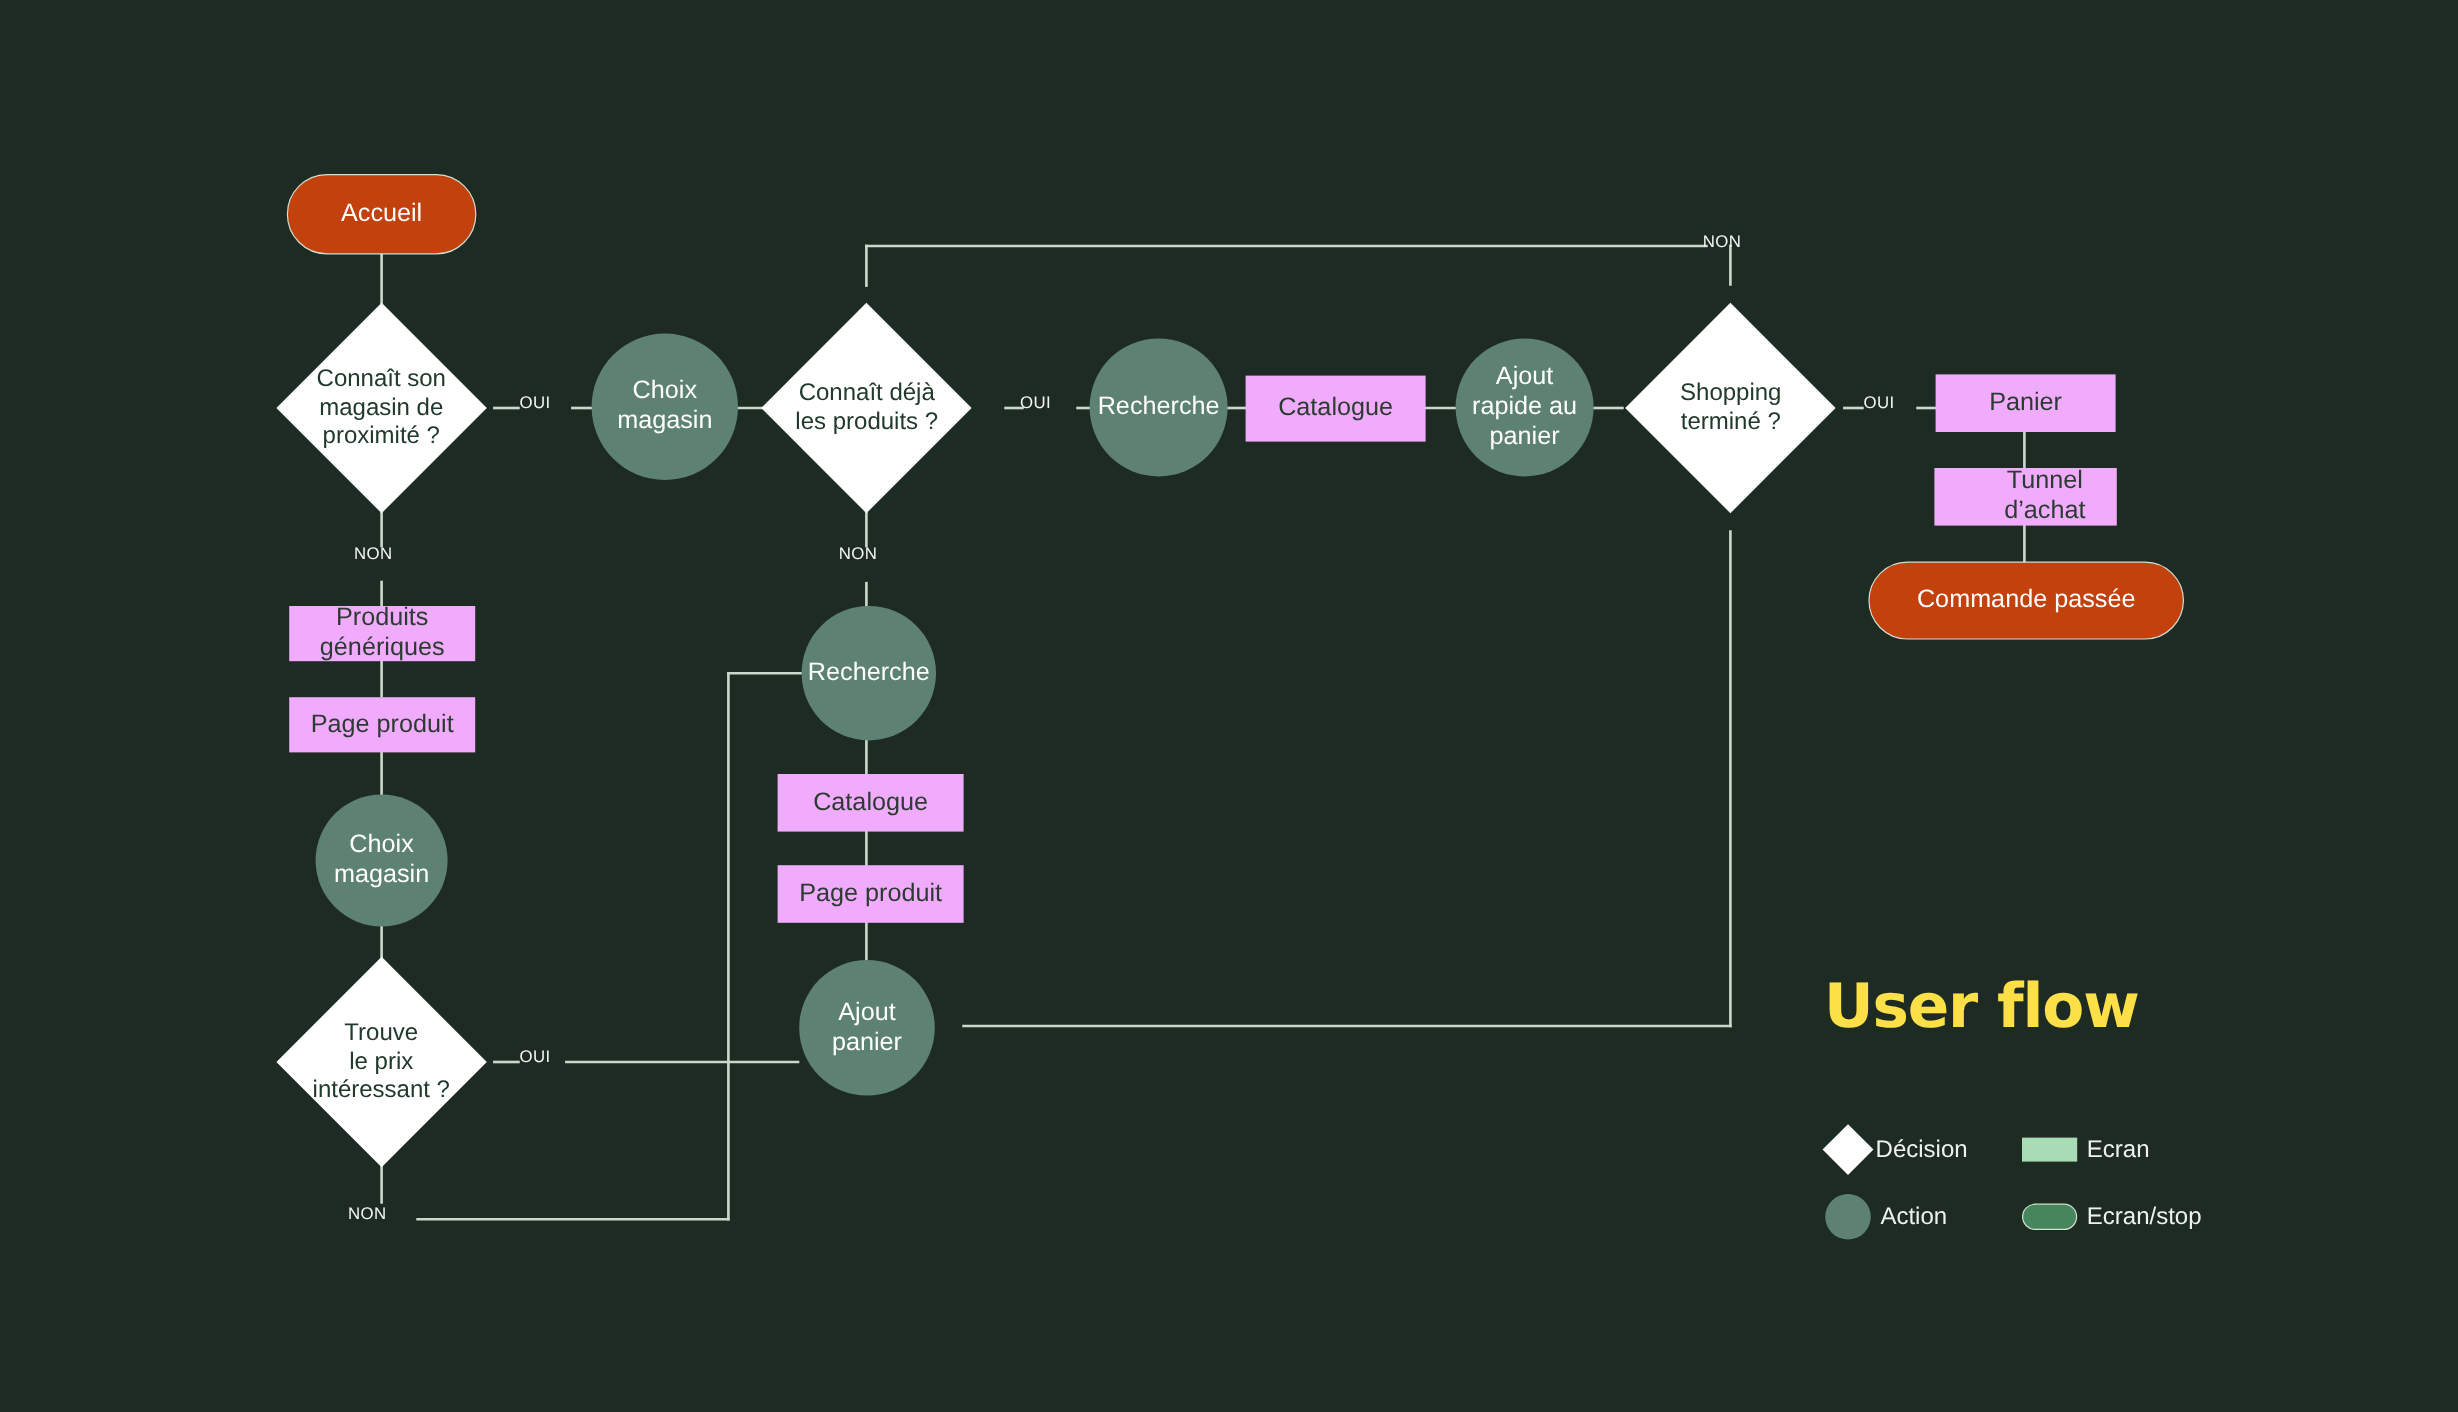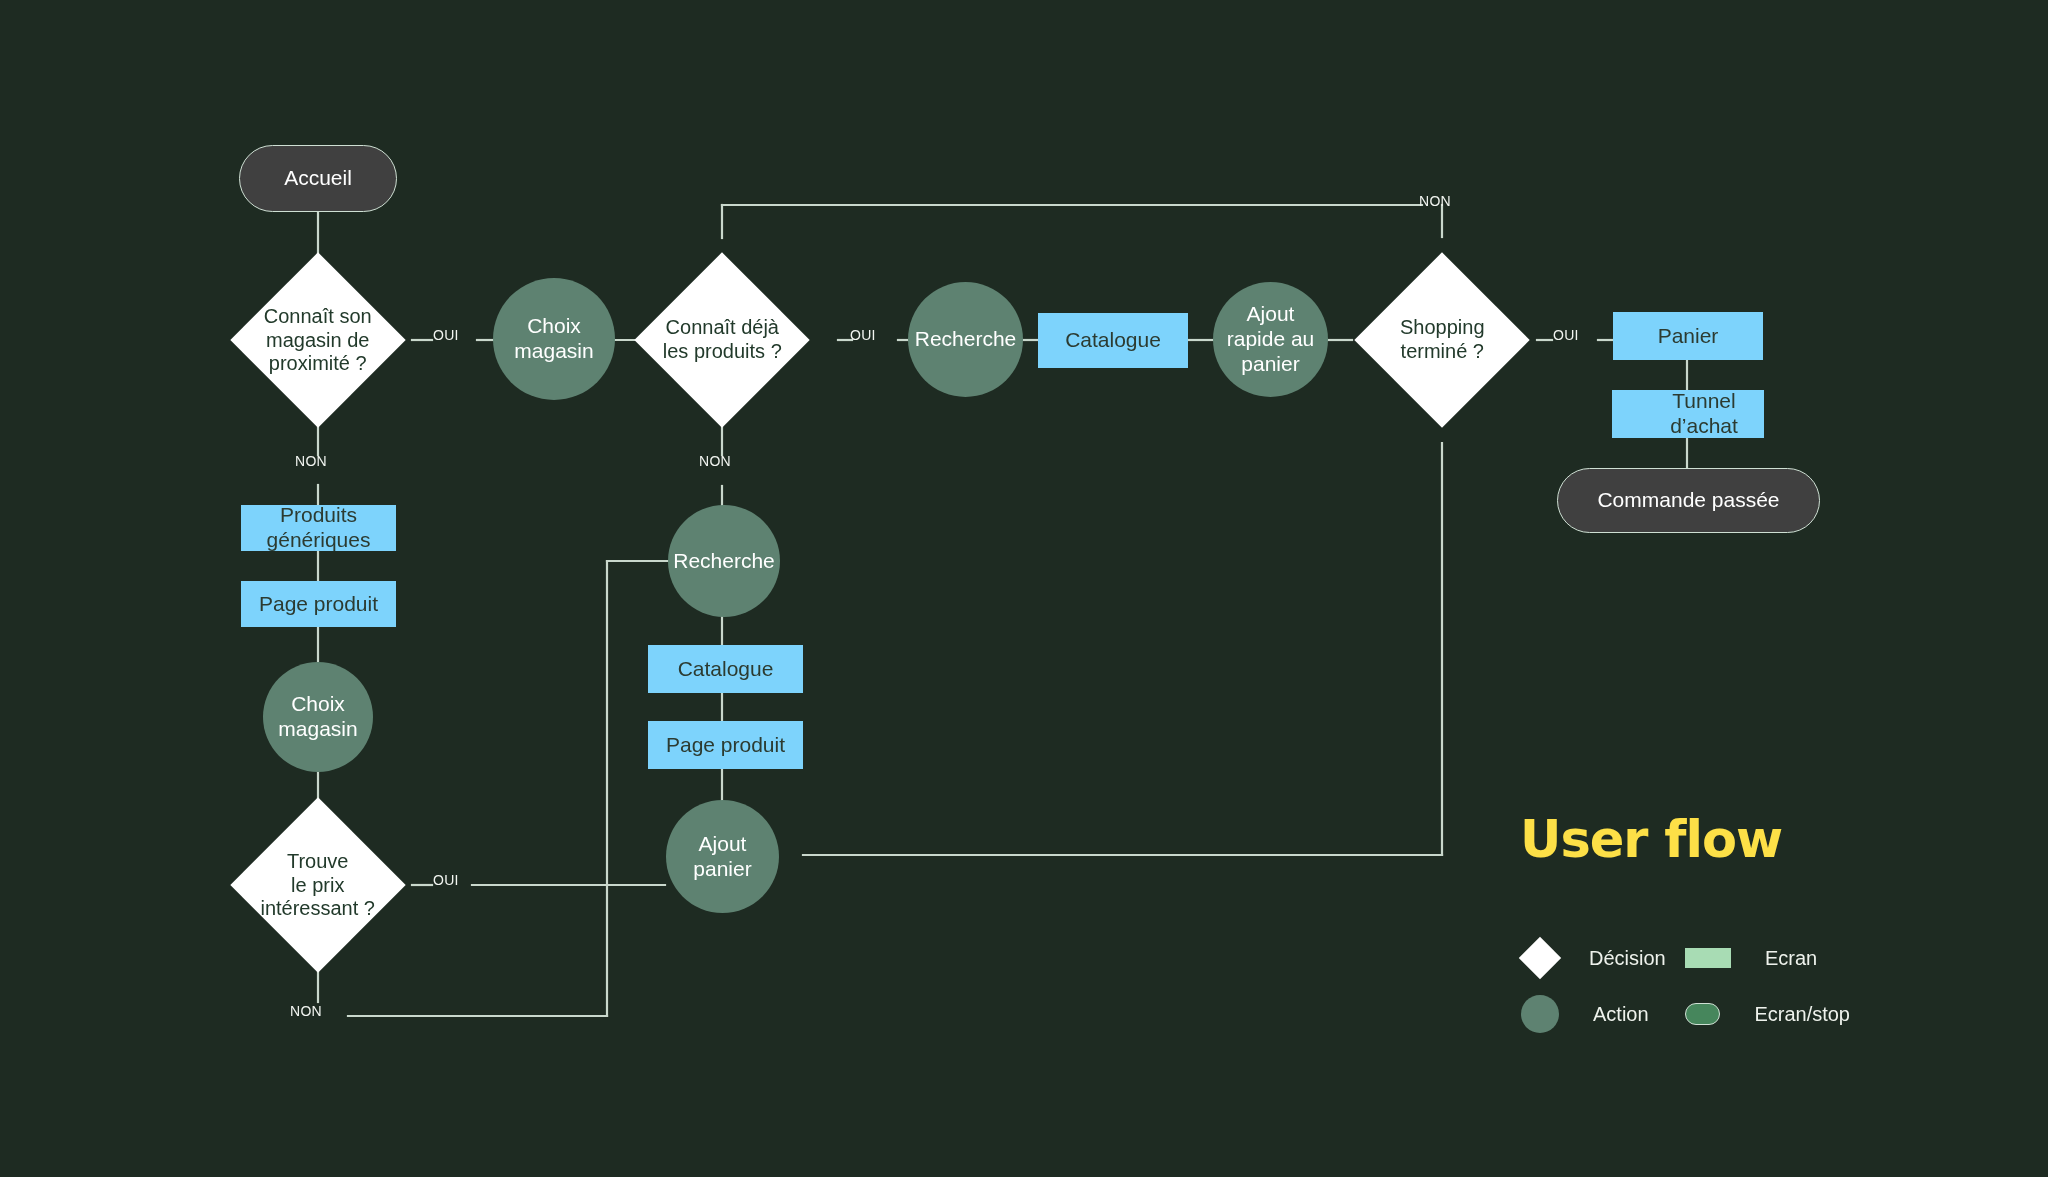--- a/index.html
+++ b/index.html
@@ -9,39 +9,39 @@
     position:relative;
   }
   #stage{position:absolute;inset:0;width:2048px;height:1177px;}
   #edges{position:absolute;left:0;top:0;width:2048px;height:1177px;pointer-events:none;}
 
   .node{position:absolute;box-sizing:border-box;display:flex;align-items:center;
         justify-content:center;text-align:center;line-height:1.18;}
   .node .lbl{white-space:pre-line;}
 
   
-  .startstop{background:#404040;color:#ffffff;border-radius:999px;font-size:21px;}
+  .startstop{background:#c2410c;color:#ffffff;border-radius:999px;font-size:21px;}
   .decision{background:#ffffff;color:#223a2b;font-size:20px;
             transform:rotate(45deg);}
   .decision .lbl{transform:rotate(-45deg);display:block;width:190px;}
   .action{background:#5e8271;color:#ffffff;border-radius:50%;font-size:21px;}
-  .screen{background:#7dd3fc;color:#2c3b31;font-size:21px;}
+  .screen{background:#f0abfc;color:#2c3b31;font-size:21px;}
 
   
   .edge-label{position:absolute;color:#f2f5f1;font-size:14px;letter-spacing:.3px;
               white-space:nowrap;}
 
   
   #titleblock{position:absolute;left:1520px;top:810px;}
   #flow-title{font-size:51px;font-weight:bold;color:#fde047;letter-spacing:-1px;
               font-family:"DejaVu Sans","Liberation Sans",sans-serif;}
   .legend{position:absolute;left:1520px;top:930px;width:360px;}
   .legend-row{display:flex;align-items:center;height:56px;}
   .legend-cell{display:flex;align-items:center;width:165px;}
-  .legend-text{color:#eef2ec;font-size:20px;margin-left:34px;white-space:nowrap;}
+  .legend-text{color:#eef2ec;font-size:20px;margin-left:8px;white-space:nowrap;}
   .sw-decision{width:30px;height:30px;background:#ffffff;transform:rotate(45deg);
                margin-left:5px;}
   .sw-action{width:38px;height:38px;background:#5e8271;border-radius:50%;margin-left:1px;}
   .sw-screen{width:46px;height:20px;background:#a8dcb4;margin-left:0px;}
   .sw-startstop{width:46px;height:22px;background:#46865c;border-radius:999px;
                 border:1px solid #cfe0d4;box-sizing:border-box;}
 </style>
 </head>
 <body>
 

